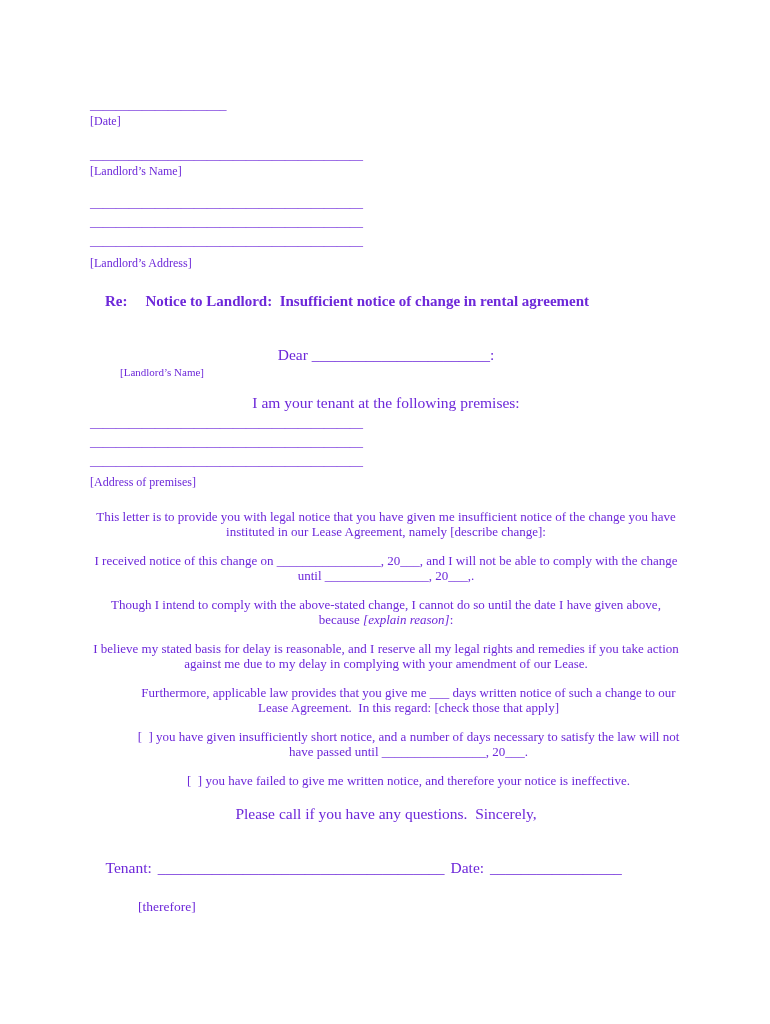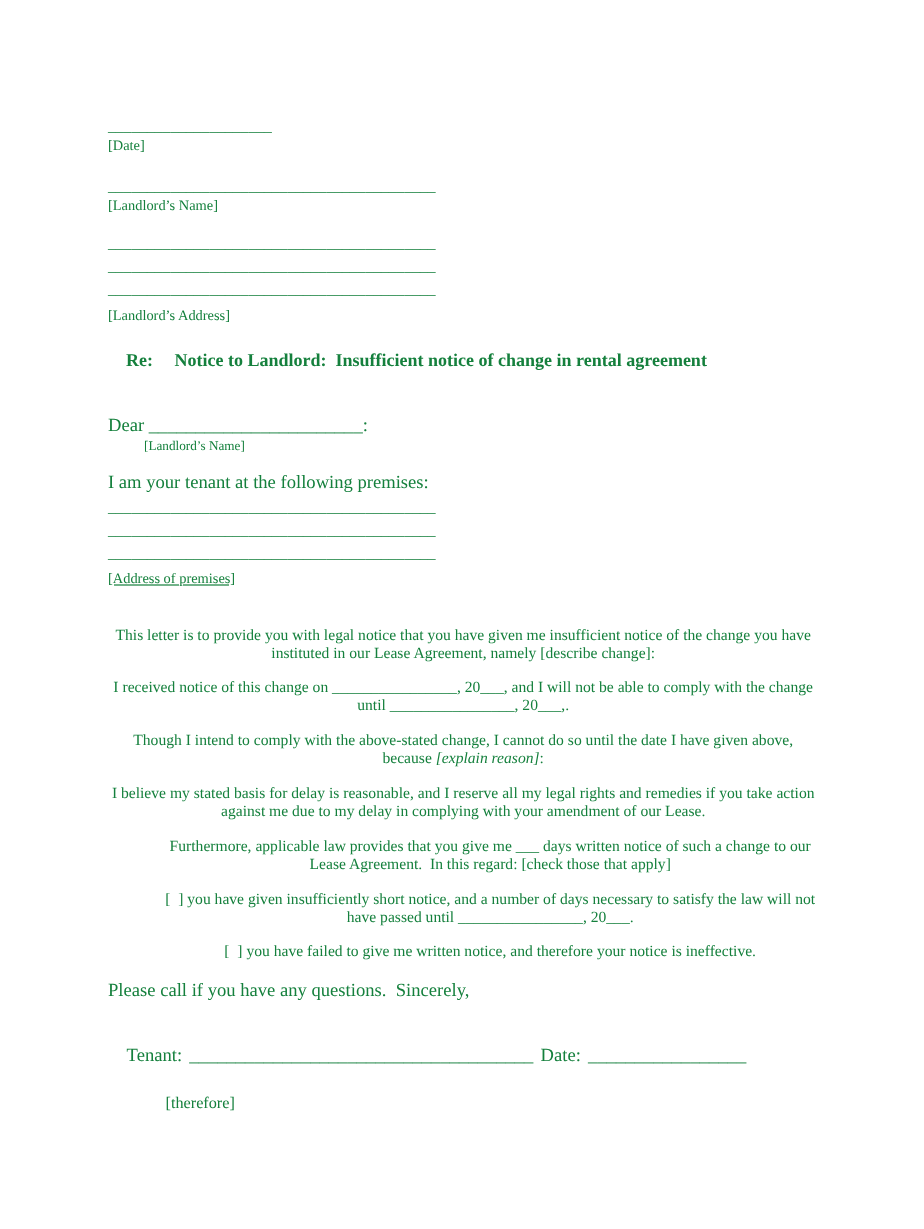--- a/index.html
+++ b/index.html
@@ -9,21 +9,21 @@
   }
   .page {
     position: relative;
     width: 770px;
     height: 1024px;
     margin: 0 auto;
     background: #ffffff;
     box-sizing: border-box;
     padding: 95px 88px 0 90px;
     font-family: "Liberation Serif", serif;
-    color: #15803d;
+    color: #6d28d9;
   }
   .blank-line {
     font-size: 13px;
     line-height: 19px;
     white-space: pre;
     letter-spacing: 0;
   }
   .label {
     font-size: 12px;
     line-height: 15px;
@@ -37,29 +37,30 @@
     line-height: 20px;
     font-weight: bold;
     white-space: pre-wrap;
     margin-bottom: 14px;
   }
   .re-prefix { margin-right: 18px; }
   .big {
     font-size: 15.5px;
     line-height: 20px;
     white-space: pre-wrap;
+    text-align: center;
   }
   .sal-sublabel {
     font-size: 11px;
     line-height: 14px;
     margin-left: 30px;
     margin-bottom: 14px;
     white-space: pre-wrap;
   }
-  .premises-label { margin-top: 5px; margin-bottom: 32px; text-decoration: underline; }
+  .premises-label { margin-top: 5px; margin-bottom: 20px; }
   .para {
     font-size: 13px;
     line-height: 14.5px;
     margin: 0 0 15px 0;
     white-space: pre-wrap;
     text-align: center;
   }
   .italic { font-style: italic; }
   .legal-note {
     font-size: 13.5px;

